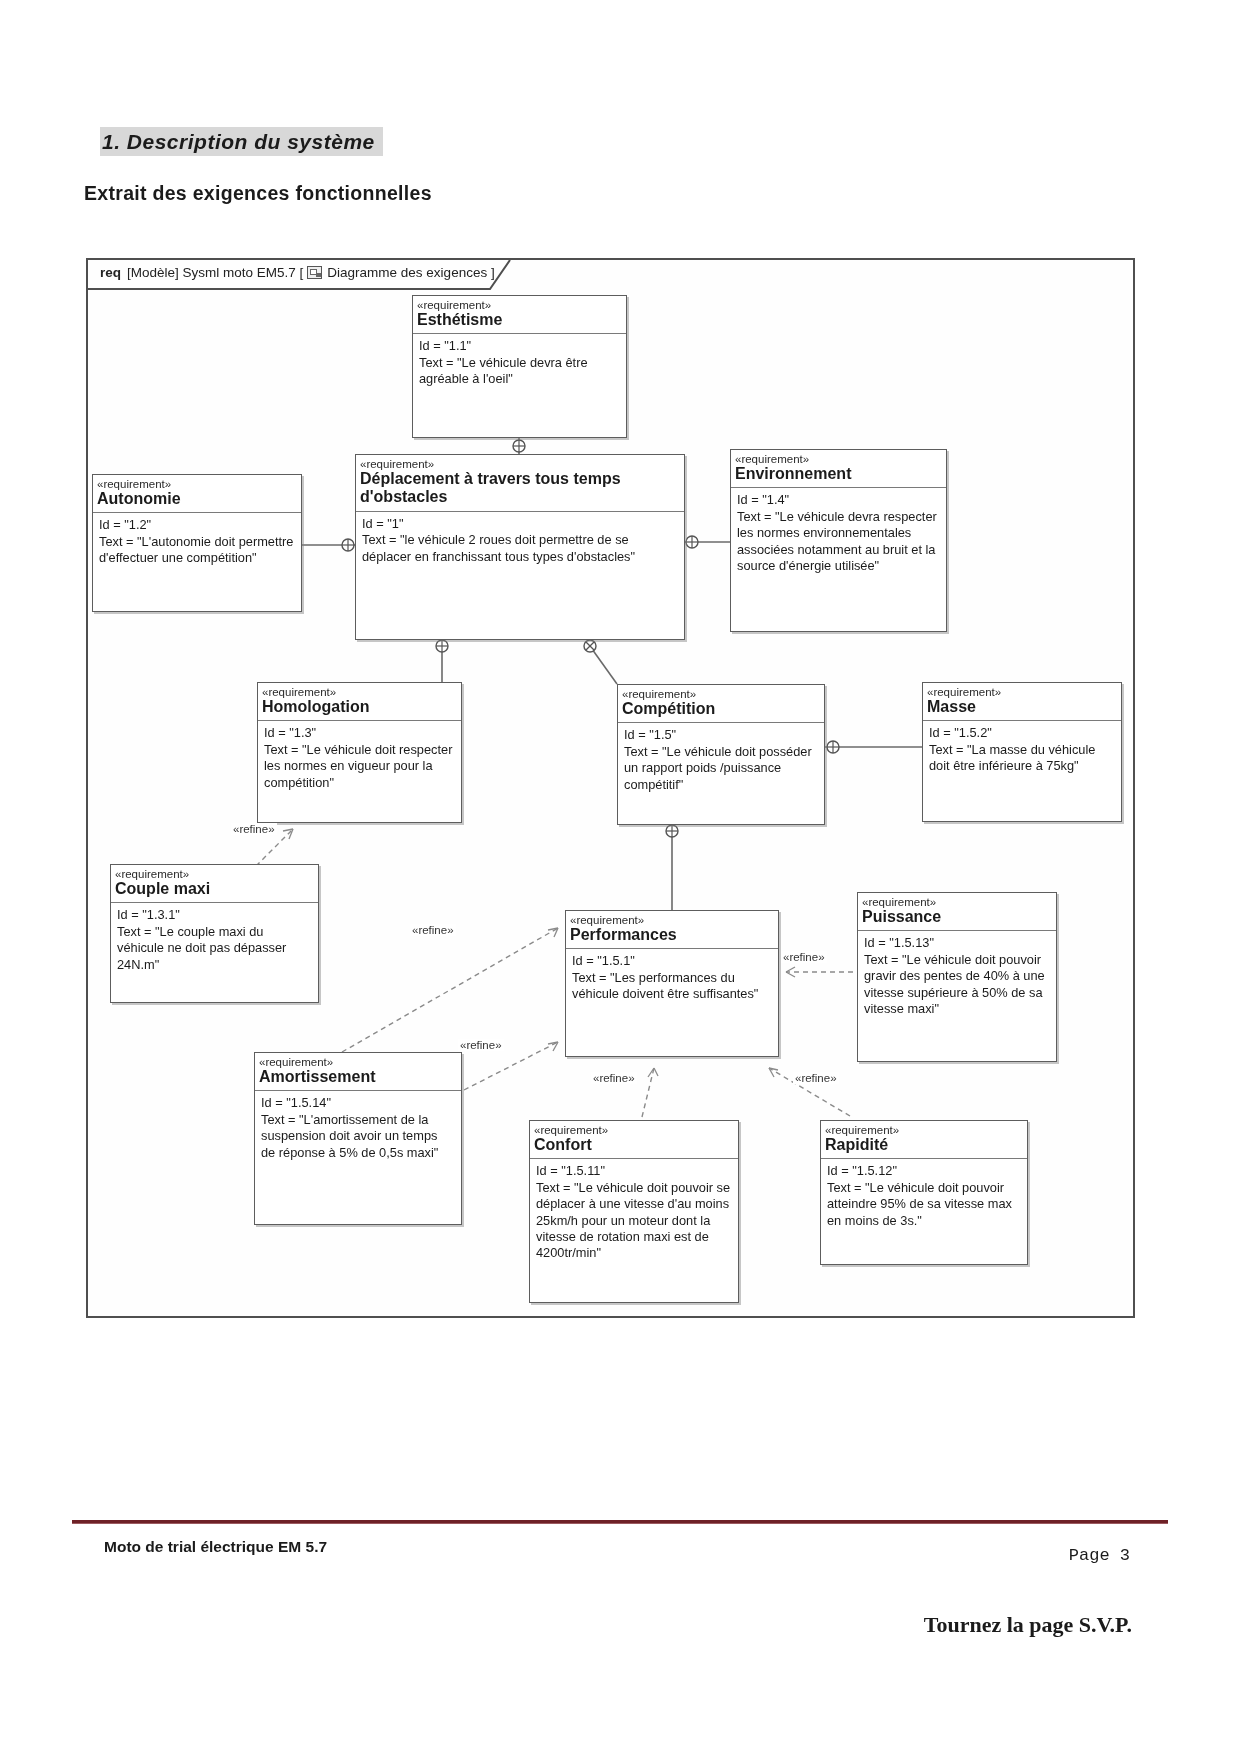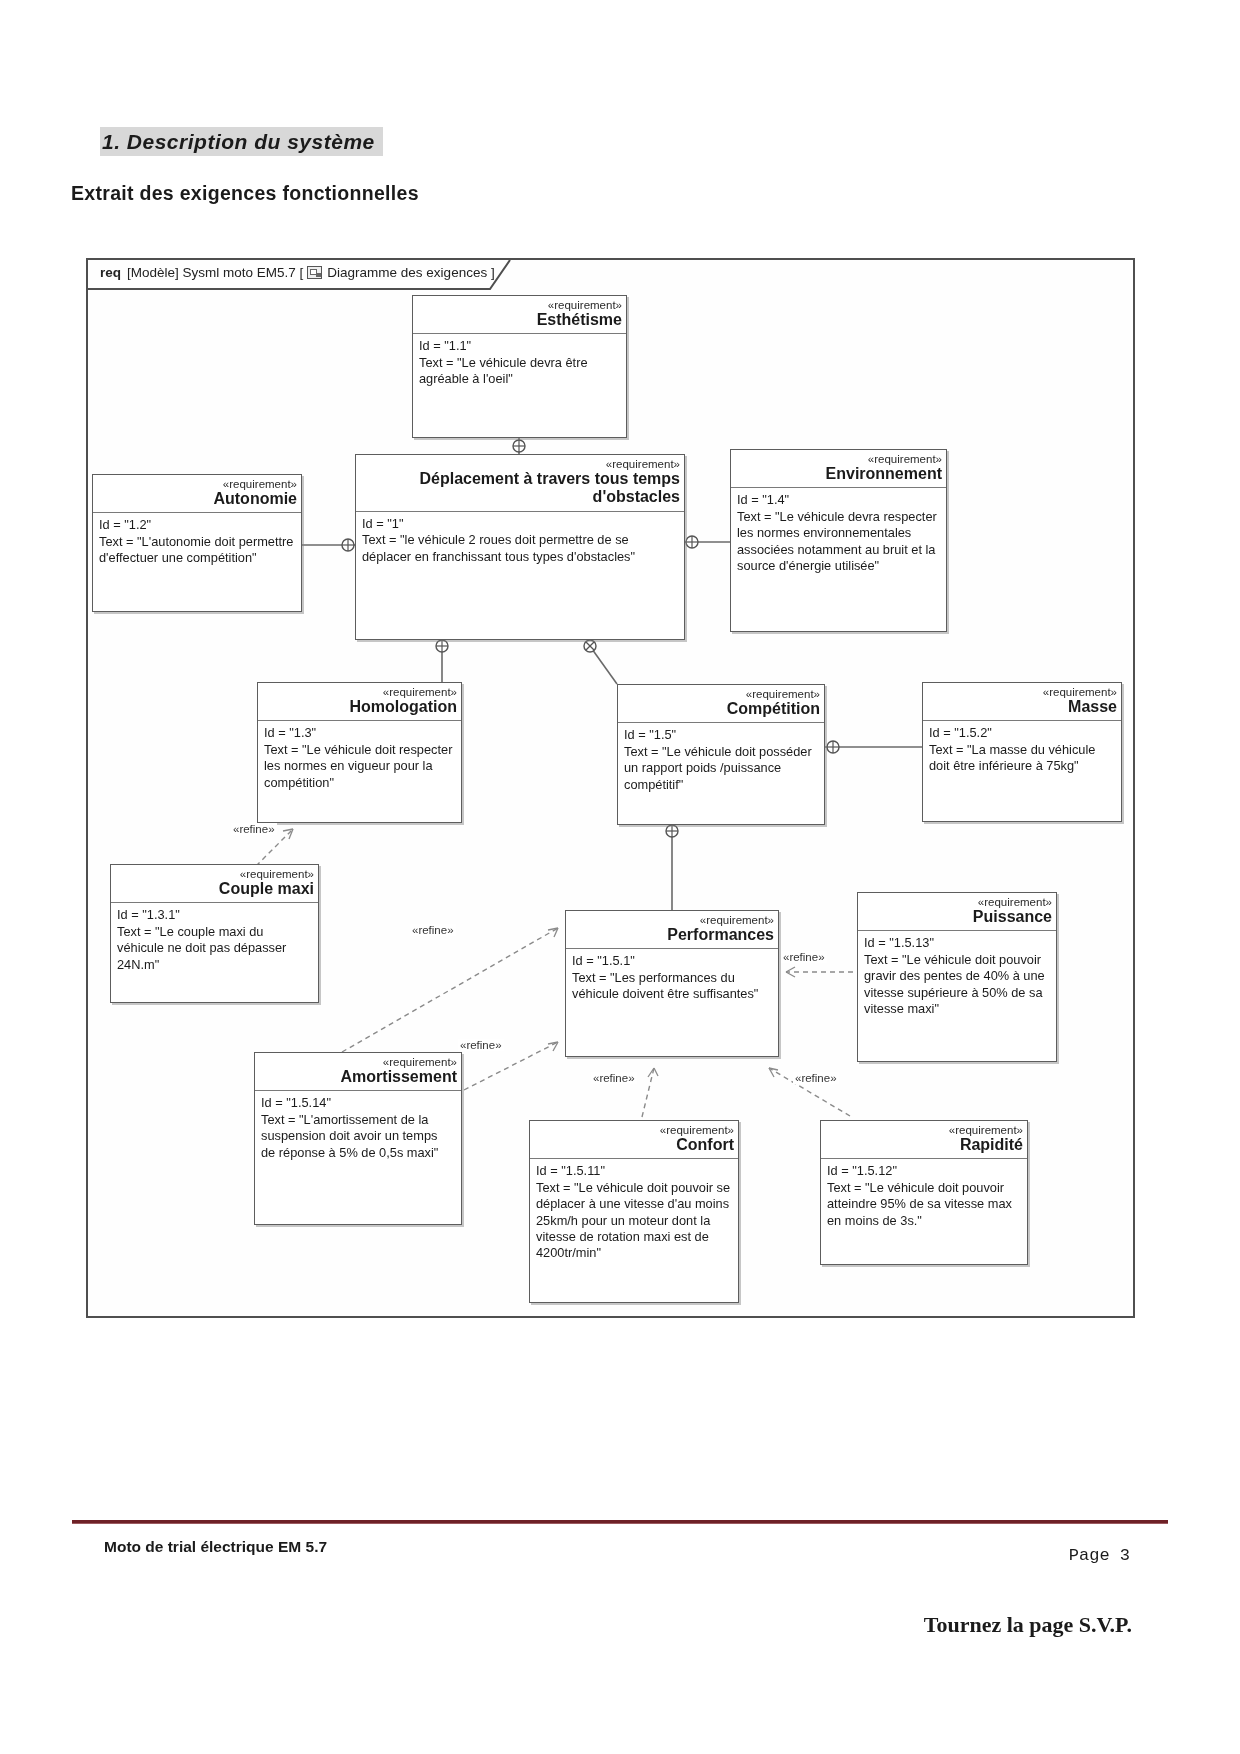--- a/index.html
+++ b/index.html
@@ -7,21 +7,21 @@
   .page {
     position:relative; width:1240px; height:1754px; background:#fff;
     font-family:"Liberation Sans", sans-serif; color:#1b1b1b; overflow:hidden;
   }
   .h1 {
     position:absolute; left:72px; top:130px;
     font-size:21px; font-weight:bold; font-style:italic; letter-spacing:.5px;padding-left:28px;
   }
   .h1 .hl { background:#d8d8d8; padding:3px 8px 3px 2px; }
   .h2 {
-    position:absolute; left:71px; top:182px;
+    position:absolute; left:84px; top:182px;
     font-size:19.5px; font-weight:bold; letter-spacing:.3px;
   }
   
   .frame {
     position:absolute; left:86px; top:258px; width:1049px; height:1060px;
     border:2px solid #4f4f4f; background:#fefefe;
   }
   .connectors { position:absolute; left:0; top:0; pointer-events:none; }
   .connectors line, .connectors path { stroke:#6a6a6a; stroke-width:1.6; fill:none; }
   .connectors .dash { stroke:#8a8a8a; stroke-dasharray:5 4; stroke-width:1.4; }
@@ -40,21 +40,21 @@
   }
   .diag-icon::after {
     content:""; position:absolute; left:2px; top:2px; width:5px; height:4px;
     background:#fff; border:1px solid #666; box-shadow:5px 3px 0 -1px #666;
   }
   
   .req-box {
     position:absolute; background:#fff; border:1.4px solid #5d5d5d;
     box-shadow:2px 2px 0 rgba(130,130,130,.45);
   }
-  .req-head { border-bottom:1.2px solid #7a7a7a; text-align:right; padding:3px 4px 4px 4px; }
+  .req-head { border-bottom:1.2px solid #7a7a7a; text-align:left; padding:3px 4px 4px 4px; }
   .stereo { font-size:11.5px; color:#2a2a2a; }
   .req-name { font-size:16px; font-weight:bold; line-height:1.15; }
   .req-body { padding:4px 6px 5px 6px; font-size:12.8px; line-height:1.28; }
   .req-id { white-space:pre; }
   .refine-lab {
     position:absolute; font-size:11.5px; color:#333; background:#fff; padding:0 2px;
     white-space:nowrap;
   }
   
   .footer-rule { position:absolute; left:72px; top:1520px; width:1096px; height:4px;

